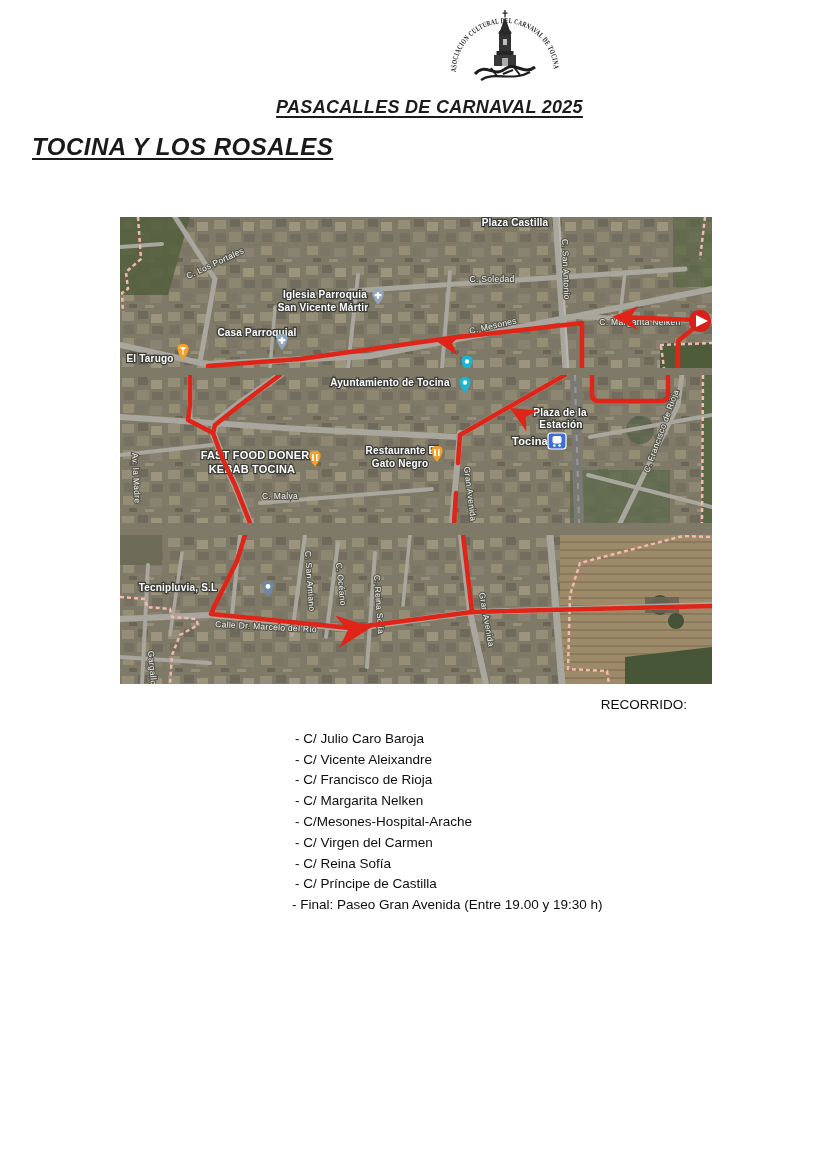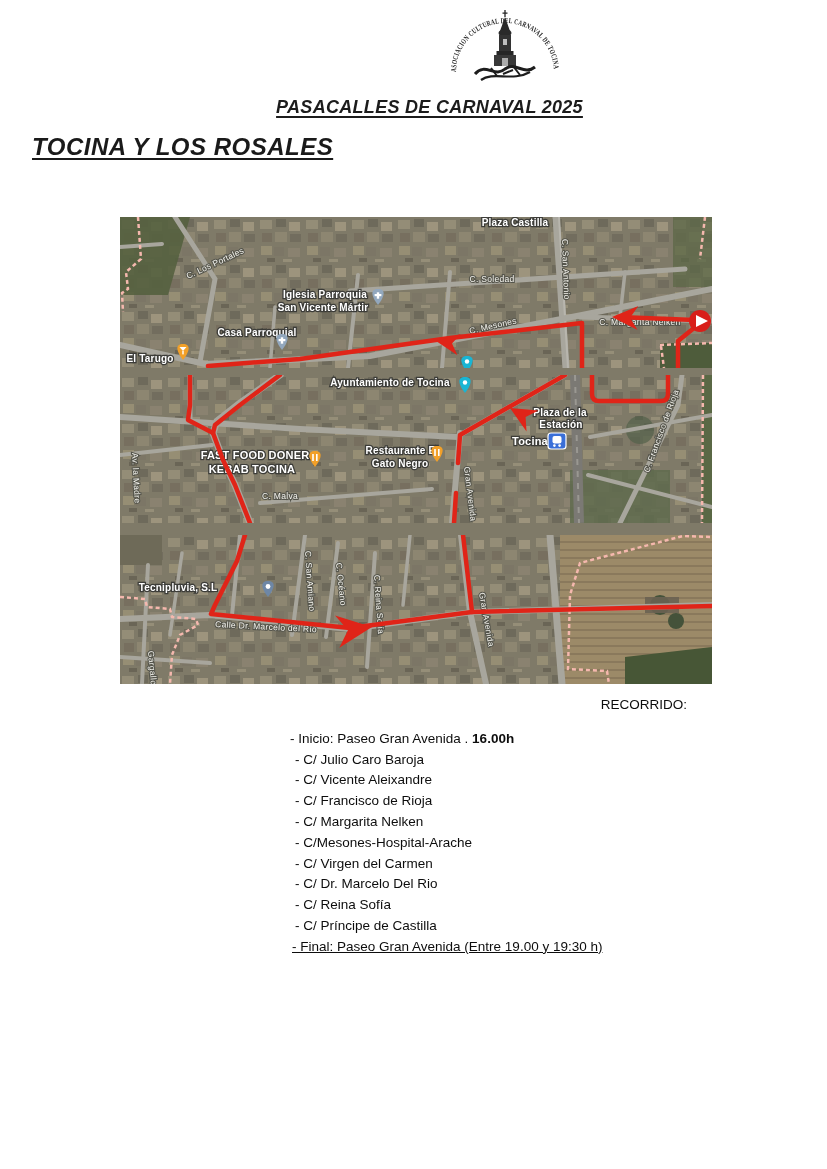--- a/index.html
+++ b/index.html
@@ -27,21 +27,21 @@
   .route{fill:none;stroke:#e02418;stroke-width:4.5px;stroke-linecap:round;stroke-linejoin:round;}
   .bound{fill:none;stroke:#f5b8ae;stroke-width:2.5px;stroke-dasharray:4 3;}
   .road{fill:none;stroke:#a8a69d;stroke-linecap:round;}
   .roadl{fill:none;stroke:#b8b6ae;stroke-linecap:round;}
   .arrow{fill:#e02418;}
   
   #recorrido{left:267px;top:695px;width:420px;font-size:13.5px;line-height:20.8px;color:#0d0d0d;}
   #recorrido .head{margin-bottom:13px;text-align:right;}
   #recorrido .inicio{padding-left:23px;}
   #recorrido .street{padding-left:28px;}
-  #recorrido .final{padding-left:25px;text-decoration:underline;}
+  #recorrido .final{padding-left:25px;}
   #logo{left:441px;top:4px;}
 </style>
 </head>
 <body>
 
 <div id="page">
 
   <svg width="0" height="0" style="position:absolute" aria-hidden="true">
     <defs>
       <pattern id="sat" width="46" height="46" patternUnits="userSpaceOnUse">
@@ -264,26 +264,24 @@
       <text class="rlabel" transform="translate(28,116) rotate(85)">Gargallo</text>
 
       <path class="route" d="M125,0 L117,26 L95,70 L91,79 L230,93 L352,77 L592,71"></path>
       <path class="route" d="M352,77 L343,0"></path>
       <use href="#arrowL" class="arrow" transform="translate(252,92) rotate(172.5) scale(1.35)"></use>
     </svg>
   </div>
 
   <div id="recorrido" class="abs">
     <div class="head">RECORRIDO:</div>
-    <div class="inicio"><span>- Inicio: Paseo Gran Avenida . </span><b>16.00h</b></div>
     <div class="street">- C/ Julio Caro Baroja</div>
     <div class="street">- C/ Vicente Aleixandre</div>
     <div class="street">- C/ Francisco de Rioja</div>
     <div class="street">- C/ Margarita Nelken</div>
     <div class="street">- C/Mesones-Hospital-Arache</div>
     <div class="street">- C/ Virgen del Carmen</div>
-    <div class="street">- C/ Dr. Marcelo Del Rio</div>
     <div class="street">- C/ Reina Sofía</div>
     <div class="street">- C/ Príncipe de Castilla</div>
     <div class="final">- Final: Paseo Gran Avenida (Entre 19.00 y 19:30 h)</div>
   </div>
 
 </div>
 
 </body></html>

